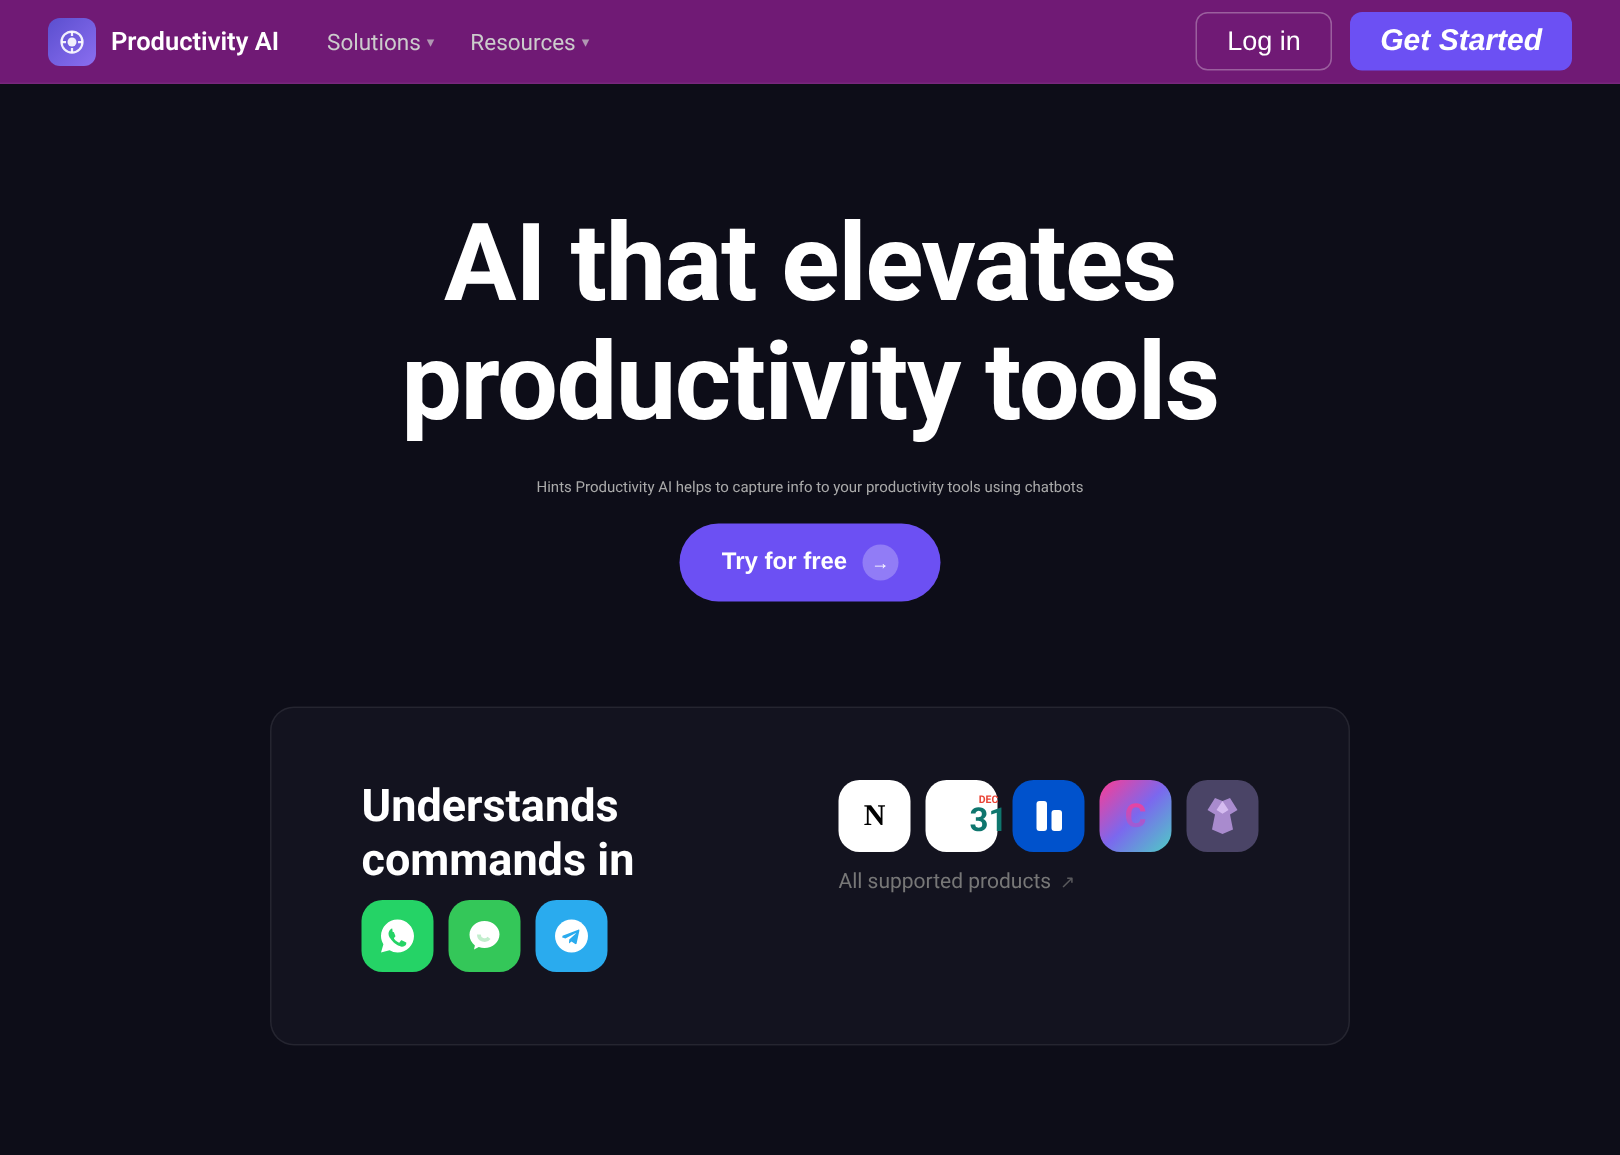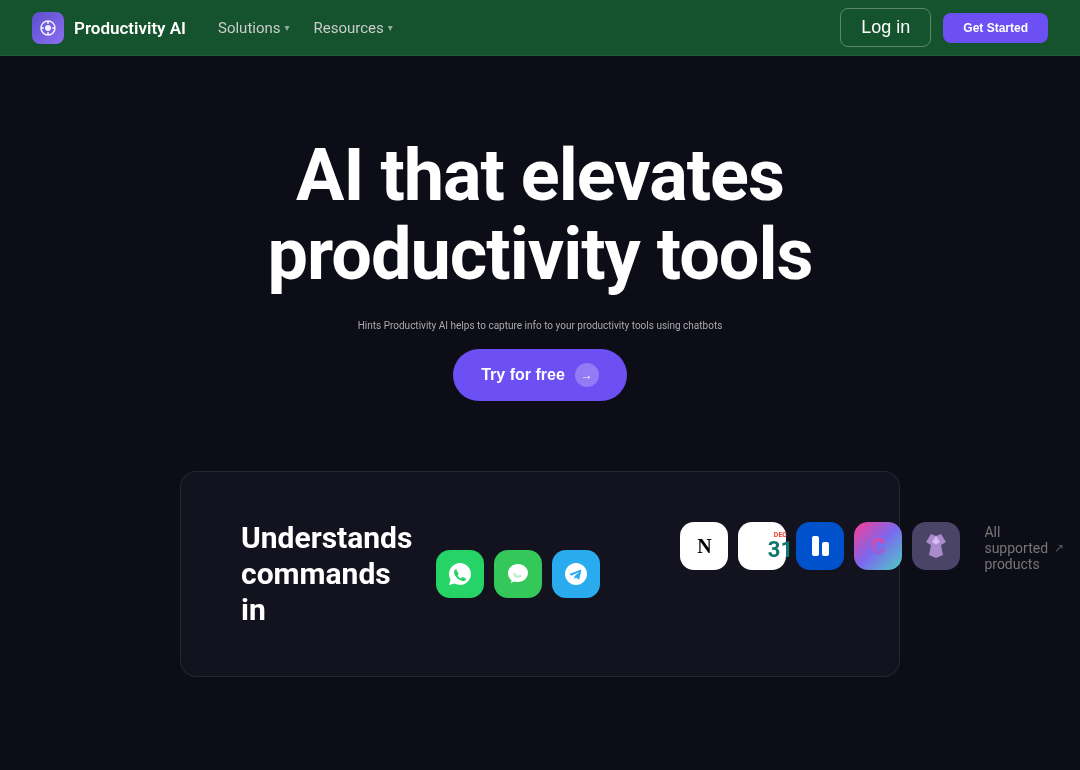--- a/index.html
+++ b/index.html
@@ -17,21 +17,21 @@
       overflow: hidden;
     }
 
     
     .navbar {
       display: flex;
       align-items: center;
       justify-content: space-between;
       padding: 0 32px;
       height: 56px;
-      background-color: #14532d;
+      background-color: #701a75;
       border-bottom: 1px solid rgba(255,255,255,0.06);
     }
 
     .navbar-left {
       display: flex;
       align-items: center;
       gap: 32px;
     }
 
     .brand {
@@ -94,23 +94,24 @@
       font-size: 18px;
       cursor: pointer;
     }
 
     .btn-get-started {
       padding: 8px 20px;
       background: #6c50f3;
       border: none;
       border-radius: 8px;
       color: #ffffff;
-      font-size: 12px;
+      font-size: 20px;
       font-weight: 600;
       cursor: pointer;
+      font-style: italic;
     }
 
     
     .hero {
       display: flex;
       flex-direction: column;
       align-items: center;
       justify-content: center;
       padding: 80px 40px 40px;
       text-align: center;
@@ -167,22 +168,22 @@
       border: 1px solid rgba(255,255,255,0.08);
       border-radius: 16px;
       padding: 48px 60px;
       display: flex;
       gap: 80px;
       align-items: flex-start;
     }
 
     .card-col {
       display: flex;
-      flex-direction: row;
-      gap: 24px;
+      flex-direction: column;
+      gap: 8px;
     }
 
     .card-col-title {
       font-size: 30px;
       font-weight: 700;
       color: #ffffff;
       line-height: 1.2;
     }
 
     .app-icons-row {

